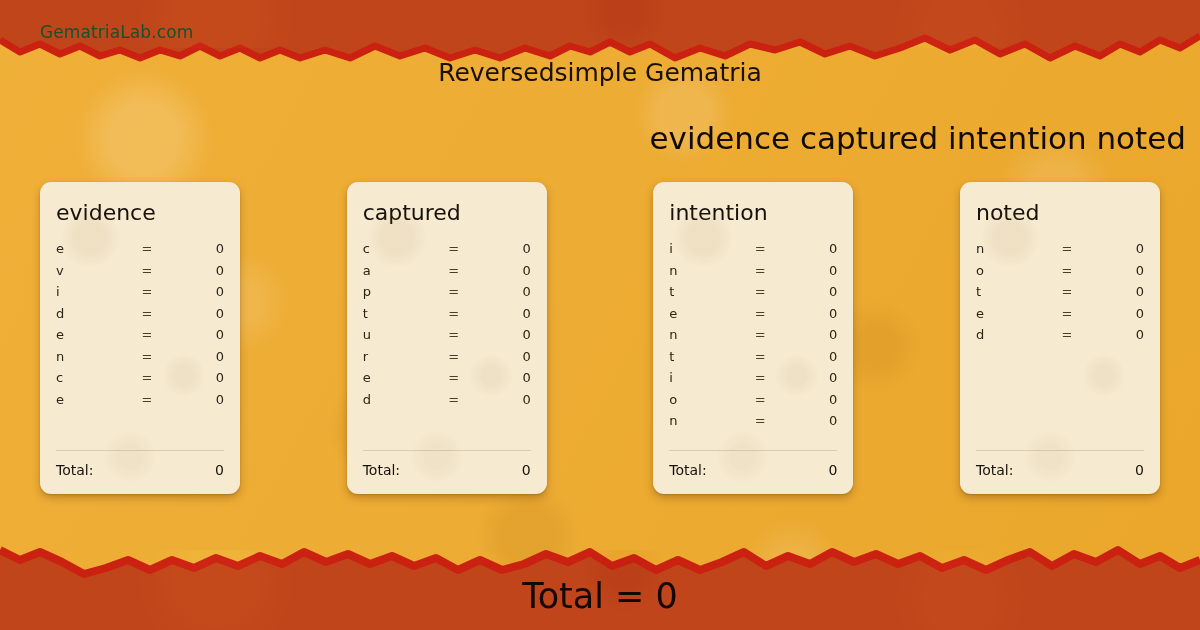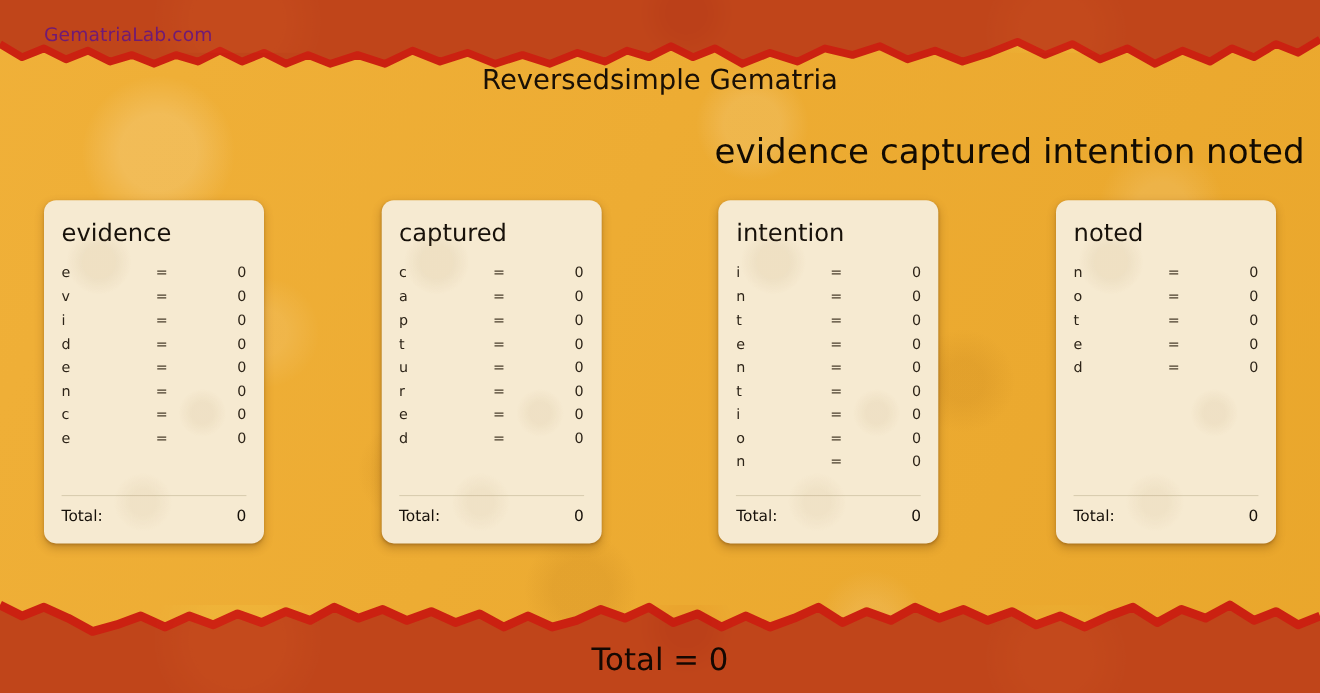--- a/index.html
+++ b/index.html
@@ -51,21 +51,21 @@
       radial-gradient(circle at 80% 60%, rgba(255,255,255,.06) 0 3%, transparent 7%);
     mix-blend-mode:overlay;
     pointer-events:none;
   }
   .band-texture-top    { top:0; height:48px; }
   .band-texture-bottom { bottom:0; height:80px; }
 
   
   #brand {
     position:absolute; left:40px; top:22px;
-    font-size:17px; color:#701a75;
+    font-size:17px; color:#14532d;
     letter-spacing:.1px;
     z-index:5;
   }
 
   
   #title {
     position:absolute; top:58px; left:0; width:1200px;
     text-align:center;
     font-size:25px; font-weight:400; color:#1a1005;
     z-index:4;
@@ -131,21 +131,21 @@
     font-size:14px; color:#17110a;
     padding-bottom:16px;
   }
   .total-row .total-label { flex:1; text-align:left; }
   .total-row .total-value { text-align:right; }
 
   
   #footer-total {
     position:absolute; bottom:14px; left:0; width:1200px;
     text-align:center;
-    font-size:28px; font-weight:400; color:#140802;
+    font-size:35px; font-weight:400; color:#140802;
     z-index:5;
   }
 </style>
 </head>
 <body>
 
 <div id="page">
 
   <div id="paper-texture"></div>
 

